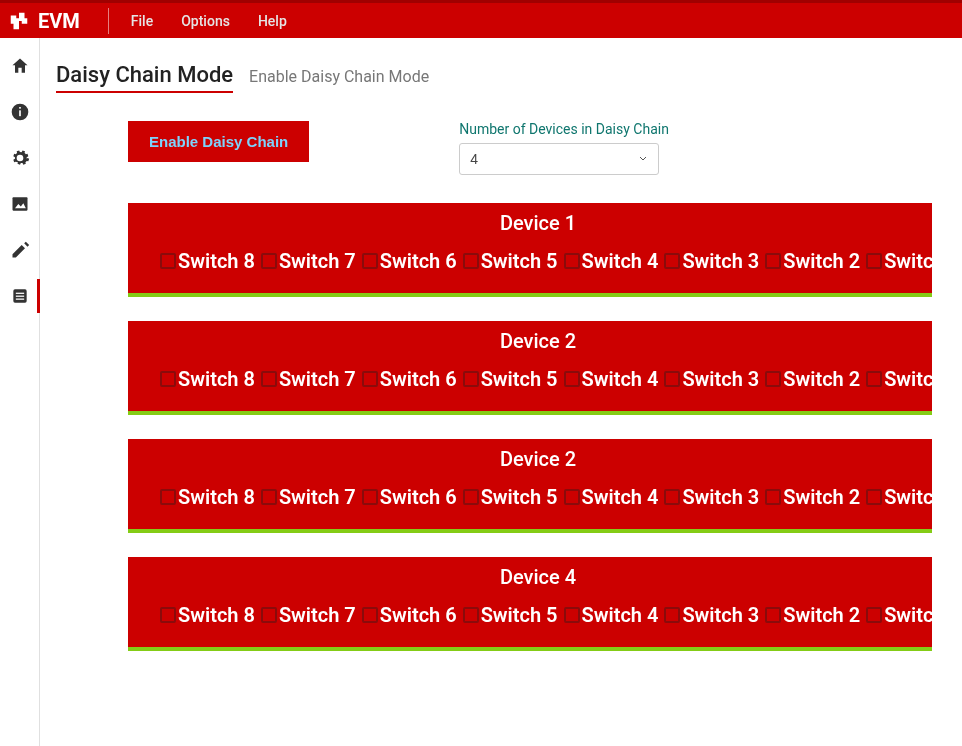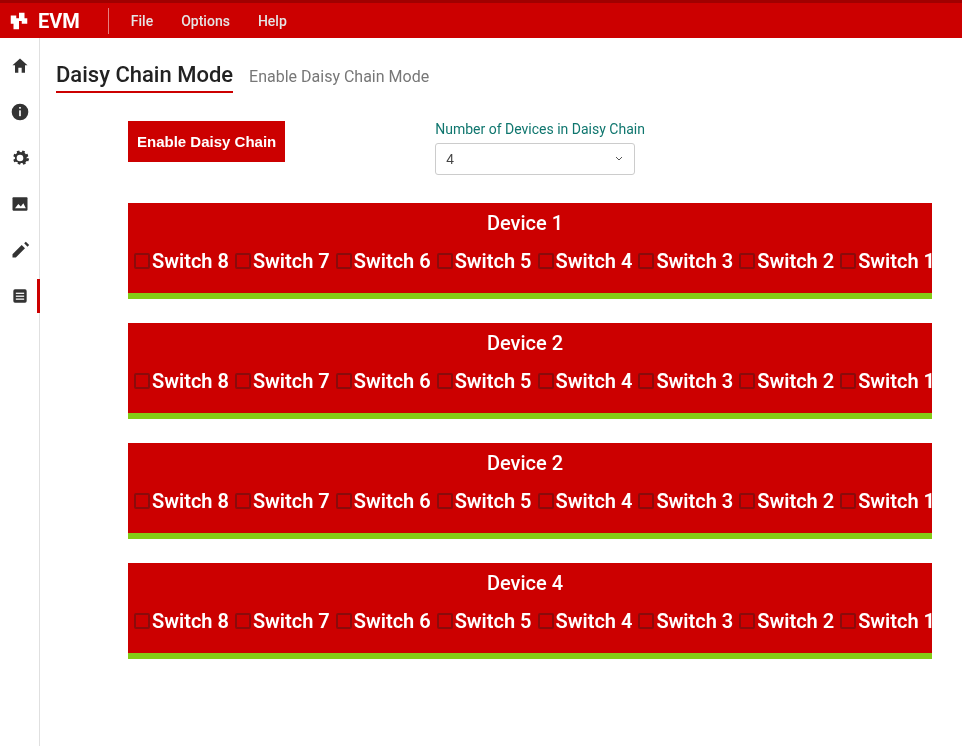--- a/index.html
+++ b/index.html
@@ -57,23 +57,23 @@
       font-size: 22px;
       font-weight: 500;
       color: #222;
       border-bottom: 2px solid #cc0000;
       padding-bottom: 4px;
     }
     .page-subtitle { font-size: 16px; color: #777; }
     .control-row { display: flex; align-items: flex-start; gap: 150px; padding-left: 72px; margin-bottom: 28px; }
     .enable-btn {
       background: #cc0000;
-      color: #ffffff;
+      color: #7dd3fc;
       border: none;
-      padding: 12px 9px;
+      padding: 12px 21px;
       font-size: 15px;
       font-weight: 600;
       cursor: pointer;
     }
     .select-group { display: flex; flex-direction: column; gap: 6px; }
     .select-label { font-size: 14px; color: #0f766e; }
     .select-wrap {
       position: relative;
       width: 200px;
     }
@@ -93,22 +93,22 @@
       position: absolute;
       right: 10px;
       top: 50%;
       transform: translateY(-50%);
       pointer-events: none;
       color: #555;
     }
     .devices { padding-left: 72px; display: flex; flex-direction: column; gap: 24px; }
     .device-panel {
       background: #cc0000;
-      border-bottom: 6px solid #84cc16;
-      padding: 8px 16px 20px 6px;
+      border-bottom: 4px solid #84cc16;
+      padding: 8px 16px 20px 32px;
     }
     .device-title { color: #fff; font-size: 20px; font-weight: 500; text-align: center; margin-bottom: 14px; }
     .switch-row { display: flex; justify-content: space-between; gap: 6px; }
     .switch-item { display: flex; align-items: center; gap: 2px; cursor: pointer; }
     .switch-box {
       width: 16px;
       height: 16px;
       border: 2px solid #8a0b0b;
       border-radius: 2px;
       background: transparent;

